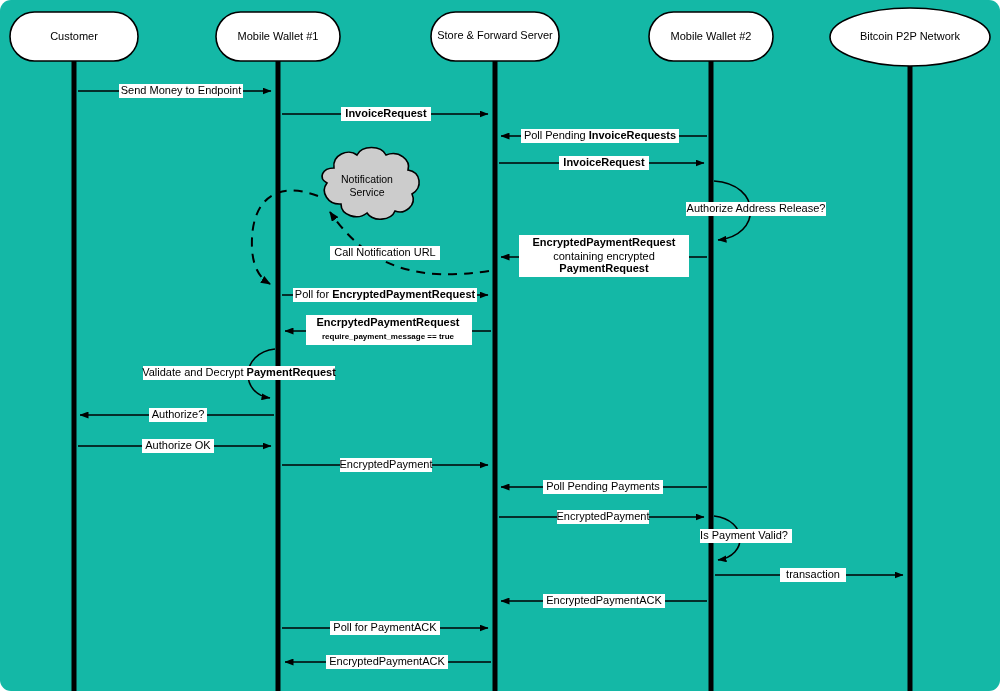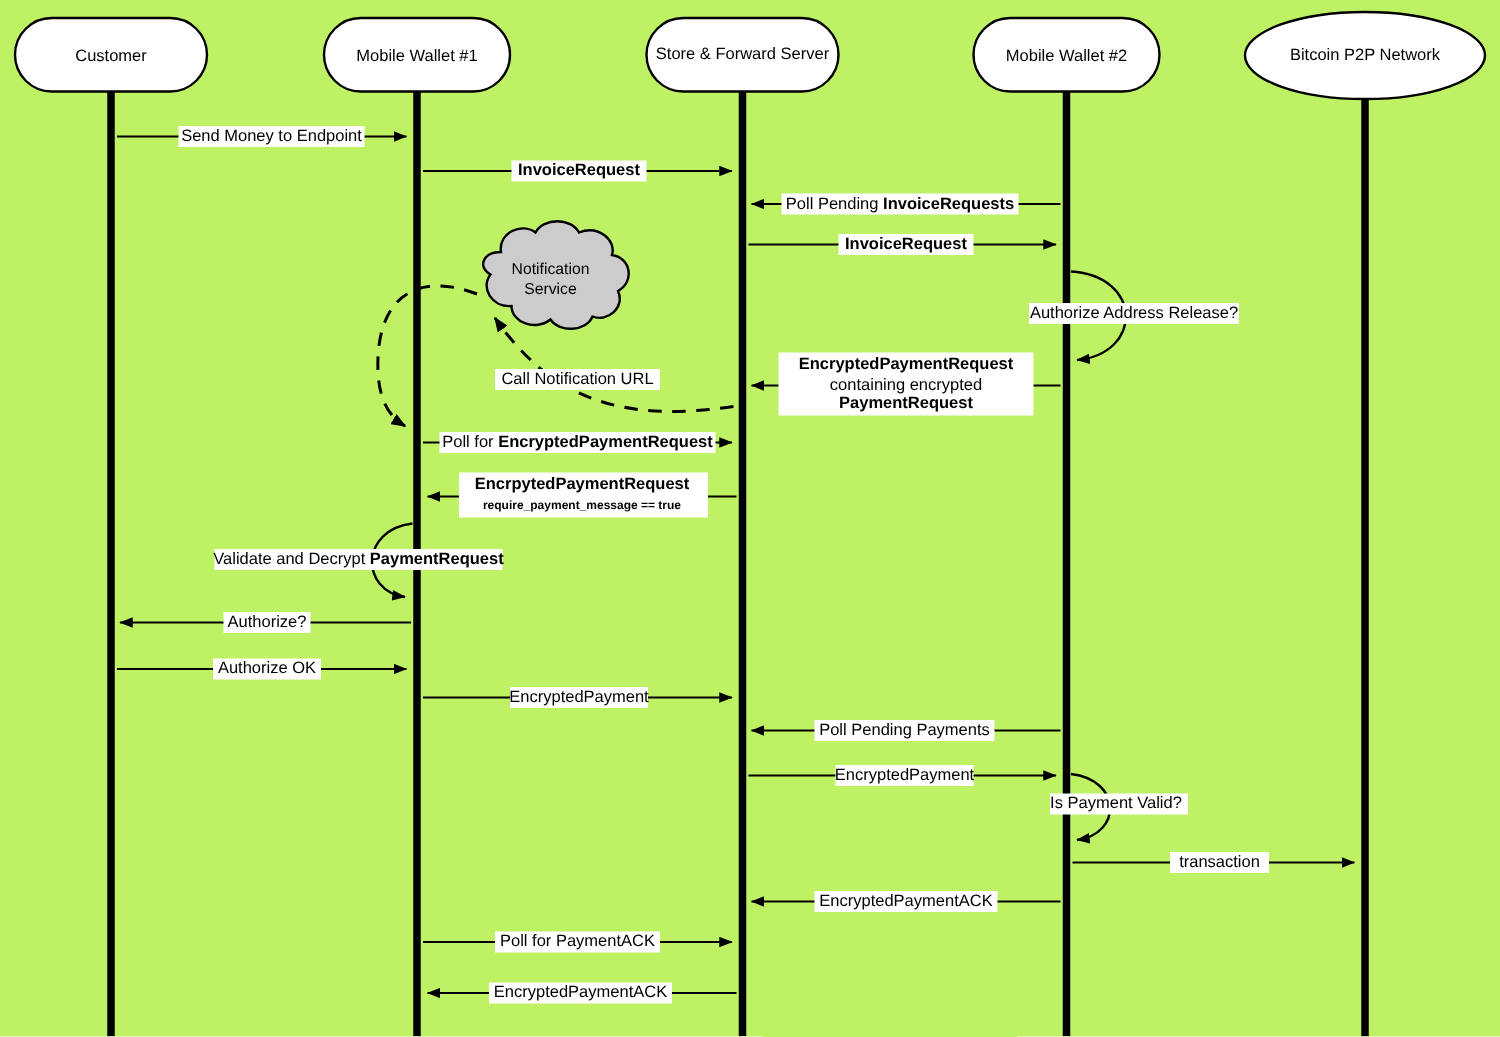--- a/index.html
+++ b/index.html
@@ -8,22 +8,23 @@
     background: #ffffff;
   }
   body {
     font-family: "Liberation Sans", sans-serif;
     -webkit-font-smoothing: antialiased;
   }
   #canvas {
     position: relative;
     width: 1000px;
     height: 691px;
-    background: #bef264;
+    background: #14b8a6;
     overflow: hidden;
+    border-radius: 11px;
   }
   #diagram-svg {
     position: absolute;
     top: 0;
     left: 0;
     width: 1000px;
     height: 691px;
   }
   .actor-label {
     font-family: "Liberation Sans", sans-serif;

